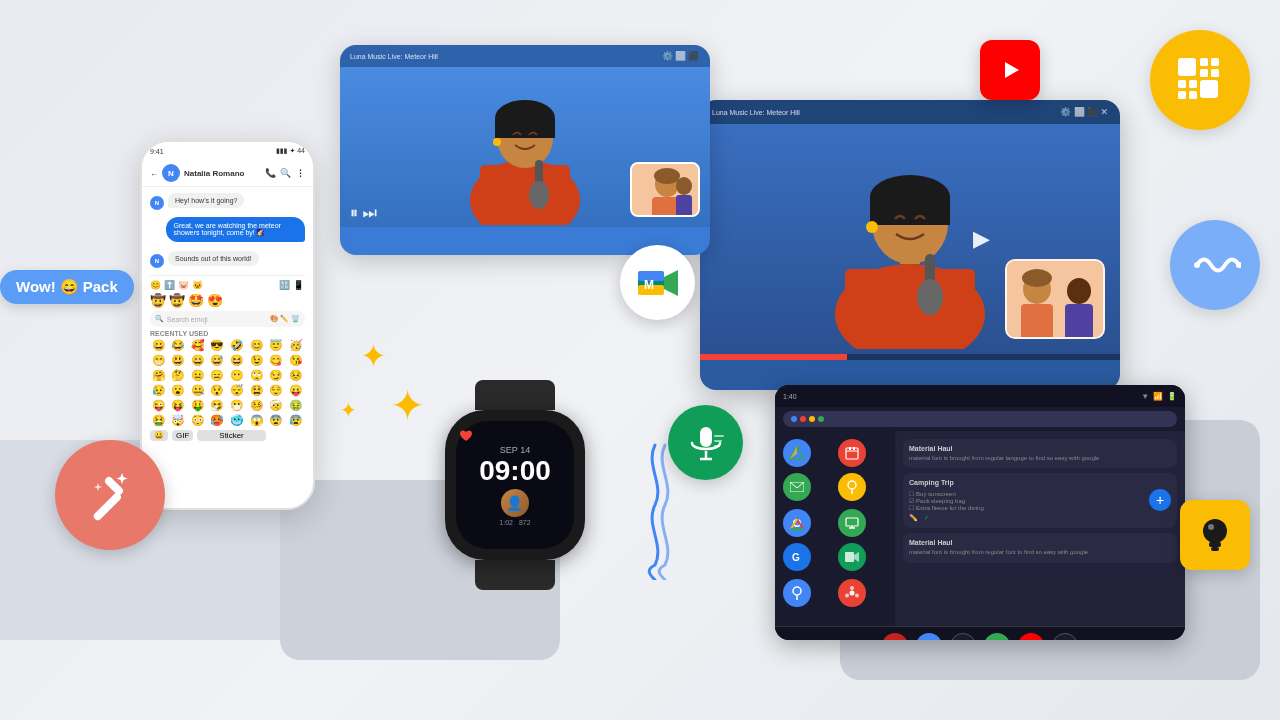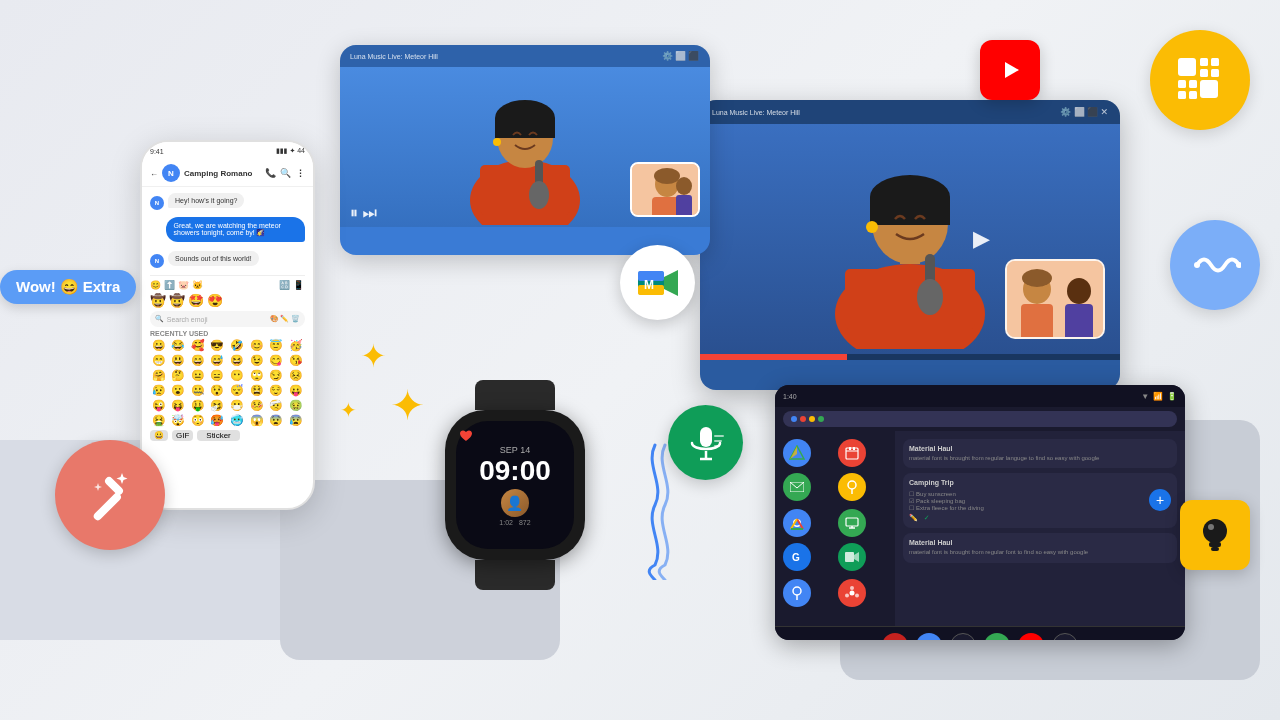--- a/index.html
+++ b/index.html
@@ -608,32 +608,32 @@
     }
   </style>
 </head>
 <body>
 
 <div class="bg-shape-left"></div>
 <div class="bg-shape-center"></div>
 <div class="bg-shape-right-bottom"></div>
 
 <div class="notification-bubble">
-  <span>Wow! 😄 Extra</span>
+  <span>Wow! 😄 Pack</span>
 </div>
 
 <div class="phone-mockup">
   <div class="phone-status-bar">
     <span>9:41</span>
     <span>▮▮▮ ✦ 44</span>
   </div>
   <div class="phone-chat-header">
     <span>←</span>
     <span style="width:18px;height:18px;border-radius:50%;background:#4285f4;display:inline-flex;align-items:center;justify-content:center;color:#fff;font-size:8px;font-weight:bold;">N</span>
-    <span style="flex:1;font-size:8px;">Camping Romano</span>
+    <span style="flex:1;font-size:8px;">Natalia Romano</span>
     <span style="font-size:9px;">📞</span>
     <span style="font-size:9px;">🔍</span>
     <span style="font-size:9px;">⋮</span>
   </div>
   <div style="padding:6px 8px;">
     <div style="display:flex;align-items:center;gap:4px;margin-bottom:5px;">
       <div style="width:14px;height:14px;border-radius:50%;background:#4285f4;display:flex;align-items:center;justify-content:center;color:#fff;font-size:6px;font-weight:bold;">N</div>
       <div class="chat-bubble-incoming">
         <span>Hey! how's it going?</span>
       </div>
@@ -720,21 +720,21 @@
           <span>😳</span>
           <span>🥵</span>
           <span>🥶</span>
           <span>😱</span>
           <span>😨</span>
           <span>😰</span>
       </div>
       <div style="display:flex;gap:4px;margin-top:3px;align-items:center;">
         <span style="font-size:8px;background:#e0e0e0;border-radius:4px;padding:1px 4px;">😀</span>
         <span style="font-size:8px;background:#e0e0e0;border-radius:4px;padding:1px 4px;">GIF</span>
-        <span style="font-size:8px;background:#e0e0e0;border-radius:4px;padding:1px 9px;">Sticker</span>
+        <span style="font-size:8px;background:#e0e0e0;border-radius:4px;padding:1px 22px;">Sticker</span>
       </div>
     </div>
   </div>
 </div>
 
 <div class="tablet-top">
   <div class="tablet-top-bar">
     <span>Luna Music Live: Meteor Hill</span>
     <div class="inline-icons">
       <span>⚙️</span>

